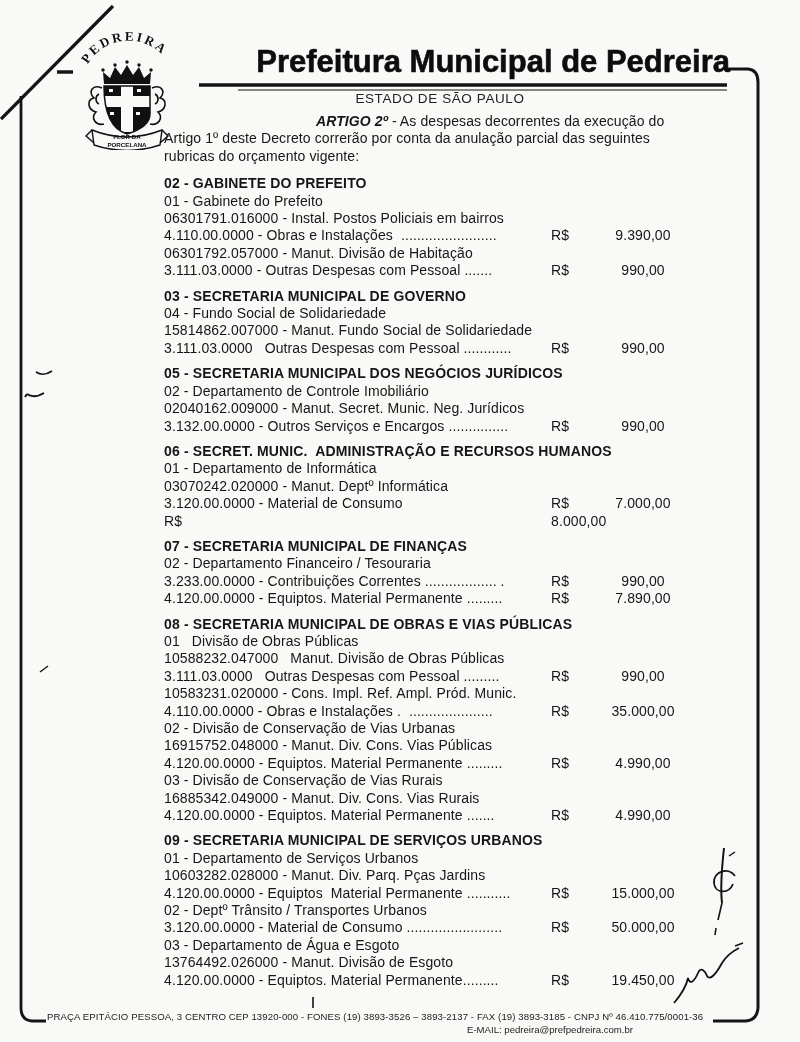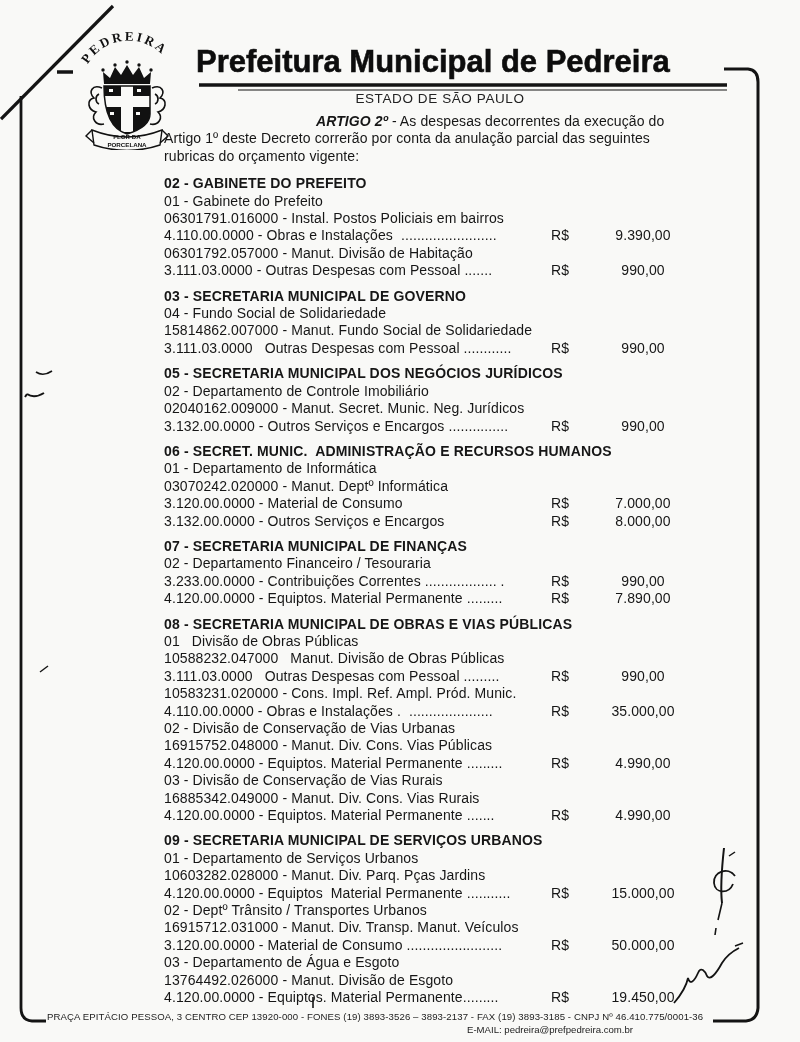--- a/index.html
+++ b/index.html
@@ -6,21 +6,21 @@
   .page {
     position:relative; width:800px; height:1042px;
     background:#f9f9f7; overflow:hidden;
     font-family:"Liberation Sans", sans-serif; color:#161616;
   }
   .artifacts { position:absolute; left:0; top:0; width:800px; height:1042px; pointer-events:none; }
   .logo { position:absolute; left:66px; top:24px; width:122px; height:126px; }
   .doc-title {
     position:absolute; left:196px; top:44px; width:534px;
     font-size:31px; font-weight:bold; white-space:nowrap; letter-spacing:0px;
-    -webkit-text-stroke:0.6px #111; color:#0d0d0d;
+    -webkit-text-stroke:0.6px #111; color:#0d0d0d;text-align:right;
   }
   .doc-subtitle {
     position:absolute; left:330px; top:91px; width:220px; text-align:center;
     font-size:13.5px; letter-spacing:0.6px; color:#222;
   }
   .content {
     position:absolute; left:164px; top:113px; width:527px;
     font-size:14px; line-height:17.4px; letter-spacing:0.1px;
   }
   .para { margin:0 0 10px 0; text-indent:152px; }
@@ -162,21 +162,20 @@
         <div class="section">
           <div class="sec-title">06 - SECRET. MUNIC.  ADMINISTRAÇÃO E RECURSOS HUMANOS</div>
           <div class="line">01 - Departamento de Informática</div>
           <div class="line">03070242.020000 - Manut. Deptº Informática</div>
           <div class="amount-row">
             <span class="amount-desc">3.120.00.0000 - Material de Consumo</span>
             <span class="amount-cur">R$</span>
             <span class="amount-val">7.000,00</span>
           </div>
           <div class="amount-row">
-            <span class="amount-desc">3.132.00.0000 - Outros Serviços e Encargos</span>
             <span class="amount-cur">R$</span>
             <span class="amount-val">8.000,00</span>
           </div>
         </div>
         <div class="section">
           <div class="sec-title">07 - SECRETARIA MUNICIPAL DE FINANÇAS</div>
           <div class="line">02 - Departamento Financeiro / Tesouraria</div>
           <div class="amount-row">
             <span class="amount-desc">3.233.00.0000 - Contribuições Correntes .................. .</span>
             <span class="amount-cur">R$</span>
@@ -221,21 +220,20 @@
         <div class="section">
           <div class="sec-title">09 - SECRETARIA MUNICIPAL DE SERVIÇOS URBANOS</div>
           <div class="line">01 - Departamento de Serviços Urbanos</div>
           <div class="line">10603282.028000 - Manut. Div. Parq. Pças Jardins</div>
           <div class="amount-row">
             <span class="amount-desc">4.120.00.0000 - Equiptos  Material Permanente ...........</span>
             <span class="amount-cur">R$</span>
             <span class="amount-val">15.000,00</span>
           </div>
           <div class="line">02 - Deptº Trânsito / Transportes Urbanos</div>
-          <div class="line">16915712.031000 - Manut. Div. Transp. Manut. Veículos</div>
           <div class="amount-row">
             <span class="amount-desc">3.120.00.0000 - Material de Consumo ........................</span>
             <span class="amount-cur">R$</span>
             <span class="amount-val">50.000,00</span>
           </div>
           <div class="line">03 - Departamento de Água e Esgoto</div>
           <div class="line">13764492.026000 - Manut. Divisão de Esgoto</div>
           <div class="amount-row">
             <span class="amount-desc">4.120.00.0000 - Equiptos. Material Permanente.........</span>
             <span class="amount-cur">R$</span>

